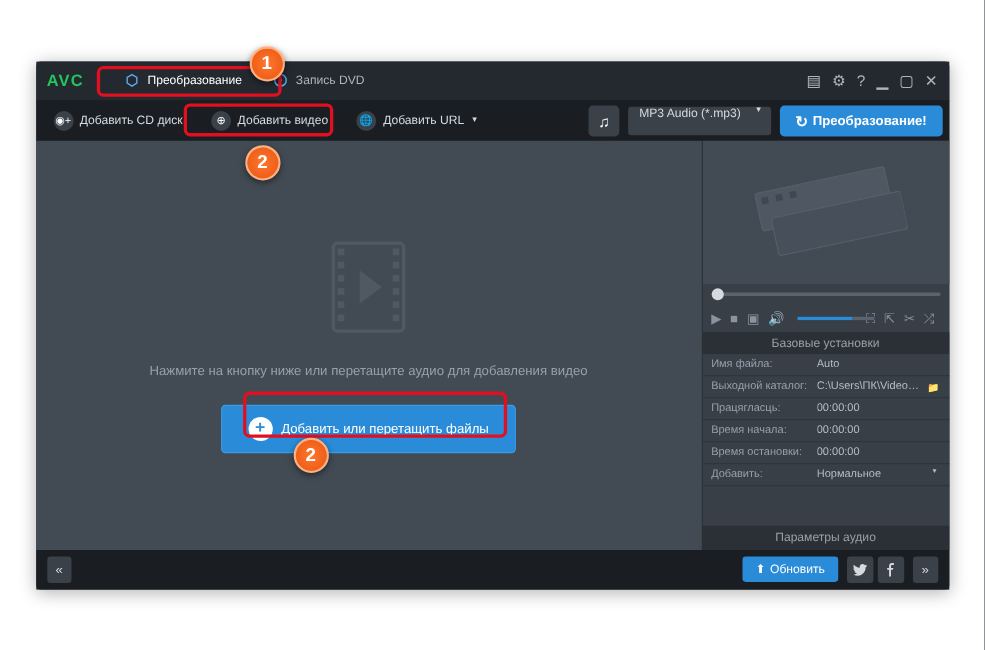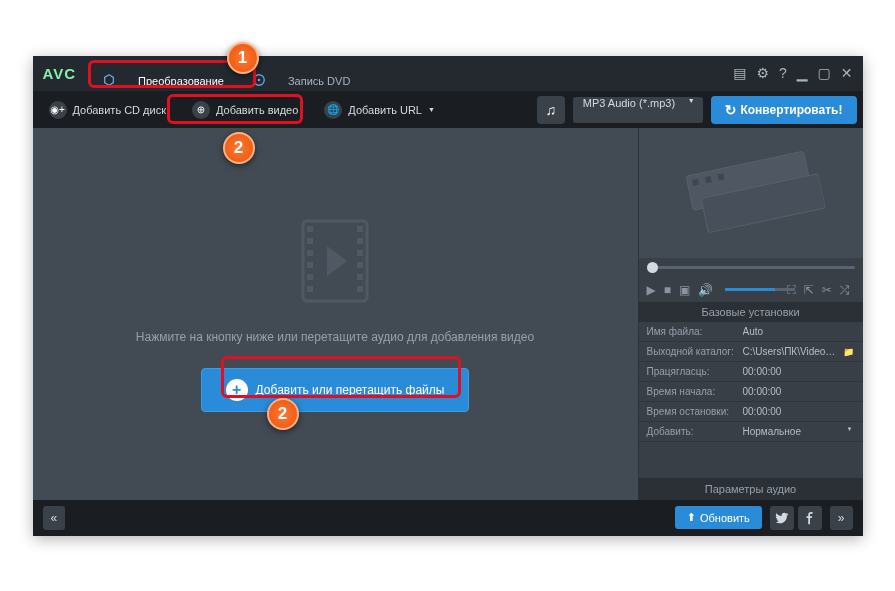--- a/index.html
+++ b/index.html
@@ -1,20 +1,20 @@
 <!DOCTYPE html>
 <html><head>
 <meta charset="utf-8">
 <style>
 *{margin:0;padding:0;box-sizing:border-box;font-family:Arial,sans-serif}
 body{background:#fff;display:flex;align-items:center;justify-content:center;height:591px;width:895px}
 .window{width:830px;height:480px;background:#23292f;border-radius:4px;position:relative;overflow:visible;box-shadow:0 3px 15px rgba(0,0,0,0.3)}
 .titlebar{height:36px;background:#23292f;display:flex;align-items:center;padding:0 10px;border-bottom:1px solid #1a1e22}
-.logo{color:#86efac;font-weight:bold;font-size:15px;margin-right:12px;letter-spacing:1px}
-.tab{display:flex;align-items:flex-end;height:28px;padding:0 14px;color:#aab4bd;font-size:11px;cursor:pointer;gap:22px}
+.logo{color:#22c55e;font-weight:bold;font-size:15px;margin-right:23px;letter-spacing:1px}
+.tab{display:flex;align-items:center;height:28px;padding:0 14px;color:#aab4bd;font-size:11px;cursor:pointer;gap:7px}
 .tab.active{color:#fff}
 .tab-icon{width:14px;height:14px;display:flex;align-items:center;justify-content:center}
 .titlecontrols{margin-left:auto;display:flex;gap:10px;color:#aab4bd;font-size:14px}
 .titlecontrols span{cursor:pointer}
 .toolbar{height:36px;background:#1a1e22;display:flex;align-items:center;padding:0 6px;gap:6px}
 .tbtn{display:flex;align-items:center;gap:6px;color:#d4dae0;font-size:11px;padding:4px 10px;cursor:pointer;border-radius:4px}
 .tbtn-icon{width:18px;height:18px;background:#3a4149;border-radius:50%;display:flex;align-items:center;justify-content:center;font-size:10px;color:#fff}
 .format-select{margin-left:auto;display:flex;align-items:center;gap:8px;color:#d4dae0;font-size:11px}
 .music-btn{width:28px;height:28px;background:#3a4149;border-radius:4px;display:flex;align-items:center;justify-content:center;color:#fff;font-size:14px}
 .format-dd{background:#3a4149;height:26px;padding:0 24px 0 10px;border-radius:3px;color:#d4dae0;font-size:11px;display:flex;position:relative;min-width:130px}
@@ -102,21 +102,21 @@
       <span class="tbtn-icon">🌐</span>
       <span>Добавить URL</span>
       <span style="font-size:7px">▼</span>
     </div>
     <div class="format-select">
       <div class="music-btn">♫</div>
       <div class="format-dd">
         <span>MP3 Audio (*.mp3)</span>
       </div>
       <div class="convert-btn">
-        <span>Конвертировать!</span>
+        <span>Преобразование!</span>
       </div>
     </div>
   </div>
 
   <div class="body">
     <div class="main">
       <div class="film-icon">
         <svg viewBox="0 0 80 90">
             <rect x="8" y="5" width="64" height="80" rx="4" fill="none" stroke="#8a94a0" stroke-width="3"></rect>
             <rect x="12" y="10" width="6" height="6" fill="#8a94a0"></rect>

